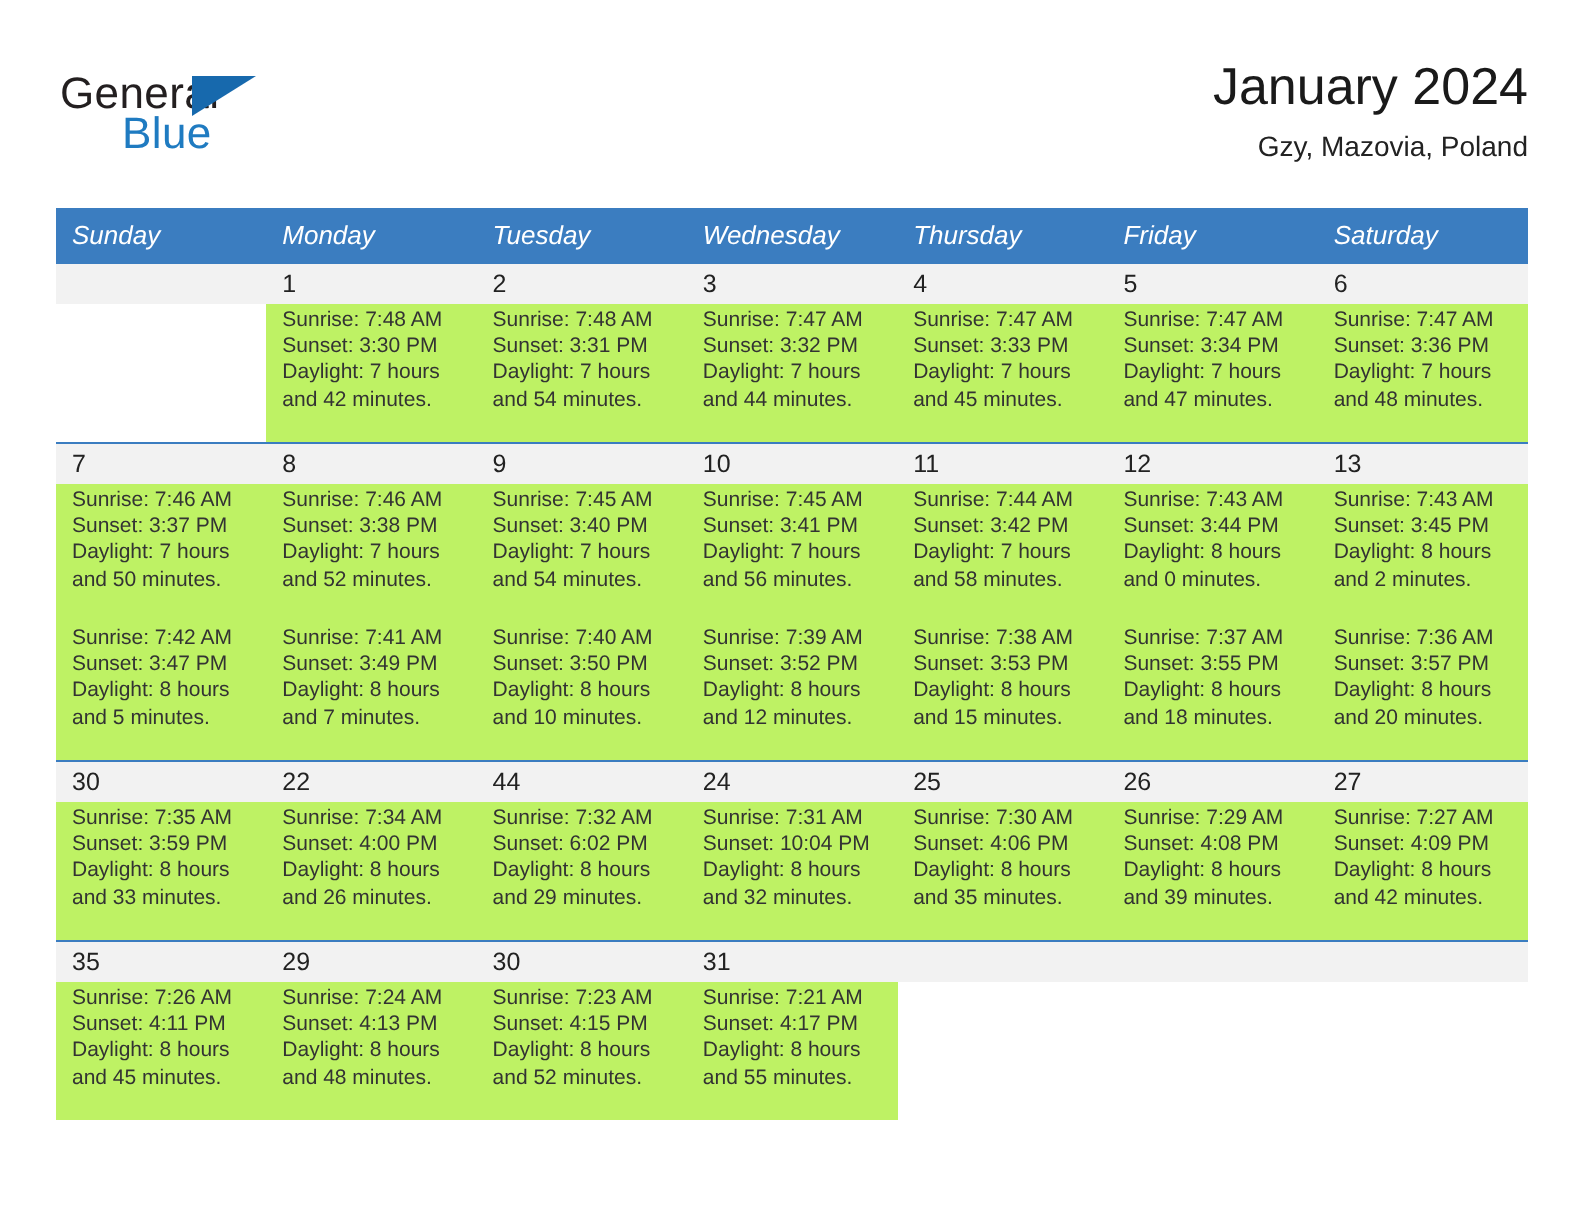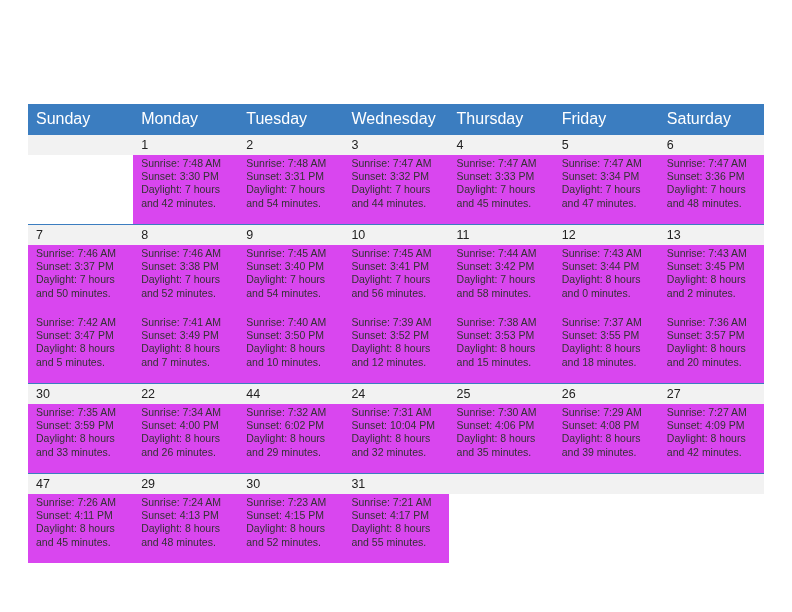--- a/index.html
+++ b/index.html
@@ -89,58 +89,70 @@
     position: absolute;
     left: 28px;
     top: 104px;
     width: 736px;
     border-collapse: collapse;
     table-layout: fixed;
   }
   .calendar th {
     background: #3b7dc0;
     color: #ffffff;
-    font-size: 16px;
+    font-size: 13px;
     font-weight: normal;
     text-align: left;
     padding: 6px 0 6px 8px;
     height: 13px;
     border: none;
+    font-style: italic;
   }
   .calendar col { width: 105.14px; }
 
   .daynum-row td {
     background: #f2f2f2;
     border-top: 1px solid #3b7dc0;
     font-size: 12.5px;
     color: #222222;
     padding: 3px 0 3px 8px;
     height: 13px;
     vertical-align: top;
   }
   .info-row td {
-    background: #d946ef;
+    background: #bef264;
     font-size: 10.5px;
     color: #333333;
     padding: 2px 4px 10px 8px;
     vertical-align: top;
     line-height: 13.2px;
     height: 57px;
   }
   .info-row td .line {
     white-space: nowrap;
   }
   .empty-cell { background: #ffffff !important; }
   .empty-daynum { background: #f2f2f2 !important; }
 </style>
 </head>
 <body>
 
 <div class="page">
 
+  <div class="header">
+    <div class="brand">
+      <span class="brand-general">General</span>
+      <span class="brand-flag"></span>
+      <span class="brand-blue">Blue</span>
+    </div>
+    <div class="title-block">
+      <div class="cal-title">January 2024</div>
+      <div class="cal-subtitle">Gzy, Mazovia, Poland</div>
+    </div>
+  </div>
 
   <table class="calendar">
     <colgroup>
       <col>
         <col>
         <col>
         <col>
         <col>
         <col>
         <col>
@@ -354,21 +366,21 @@
         </td>
         <td>
           <div class="line">Sunrise: 7:27 AM</div>
           <div class="line">Sunset: 4:09 PM</div>
           <div class="line">Daylight: 8 hours</div>
           <div class="line">and 42 minutes.</div>
         </td>
       </tr>
 
       <tr class="daynum-row">
-        <td>47</td>
+        <td>35</td>
         <td>29</td>
         <td>30</td>
         <td>31</td>
         <td class="empty-daynum"></td>
         <td class="empty-daynum"></td>
         <td class="empty-daynum"></td>
       </tr>
       <tr class="info-row">
         <td>
           <div class="line">Sunrise: 7:26 AM</div>

